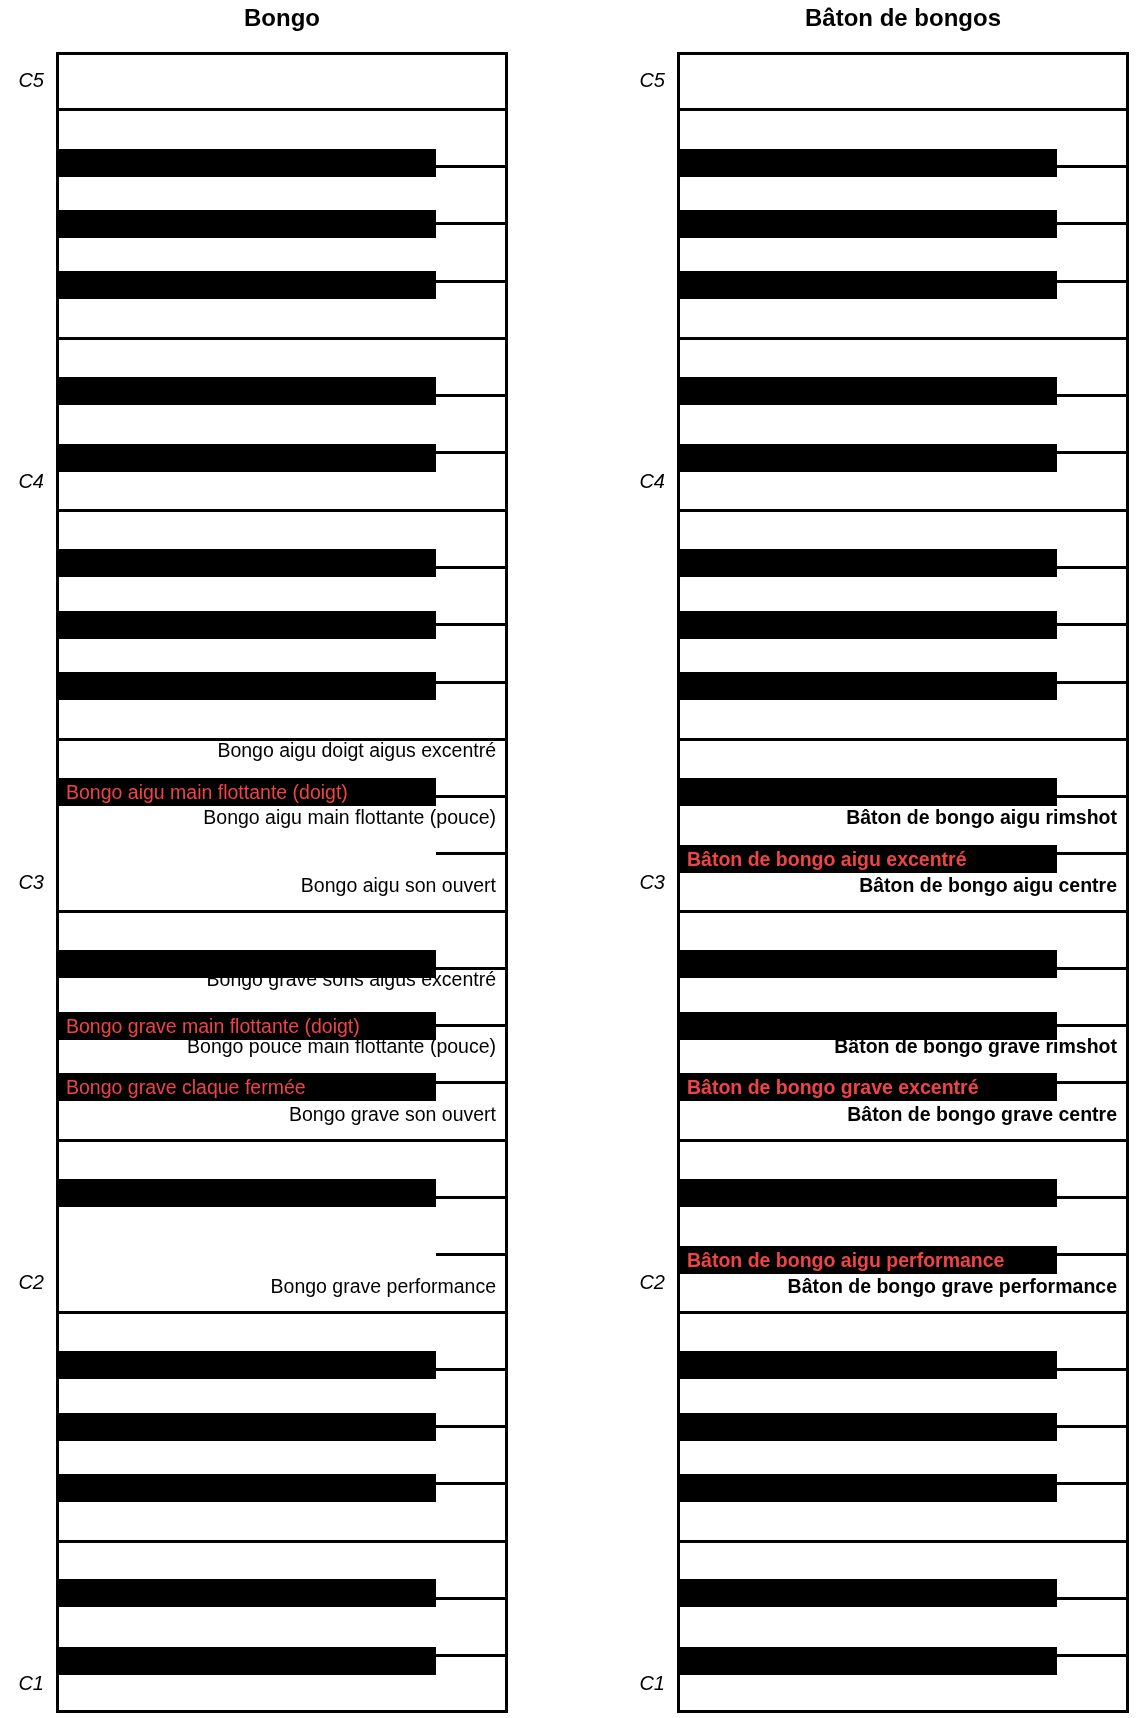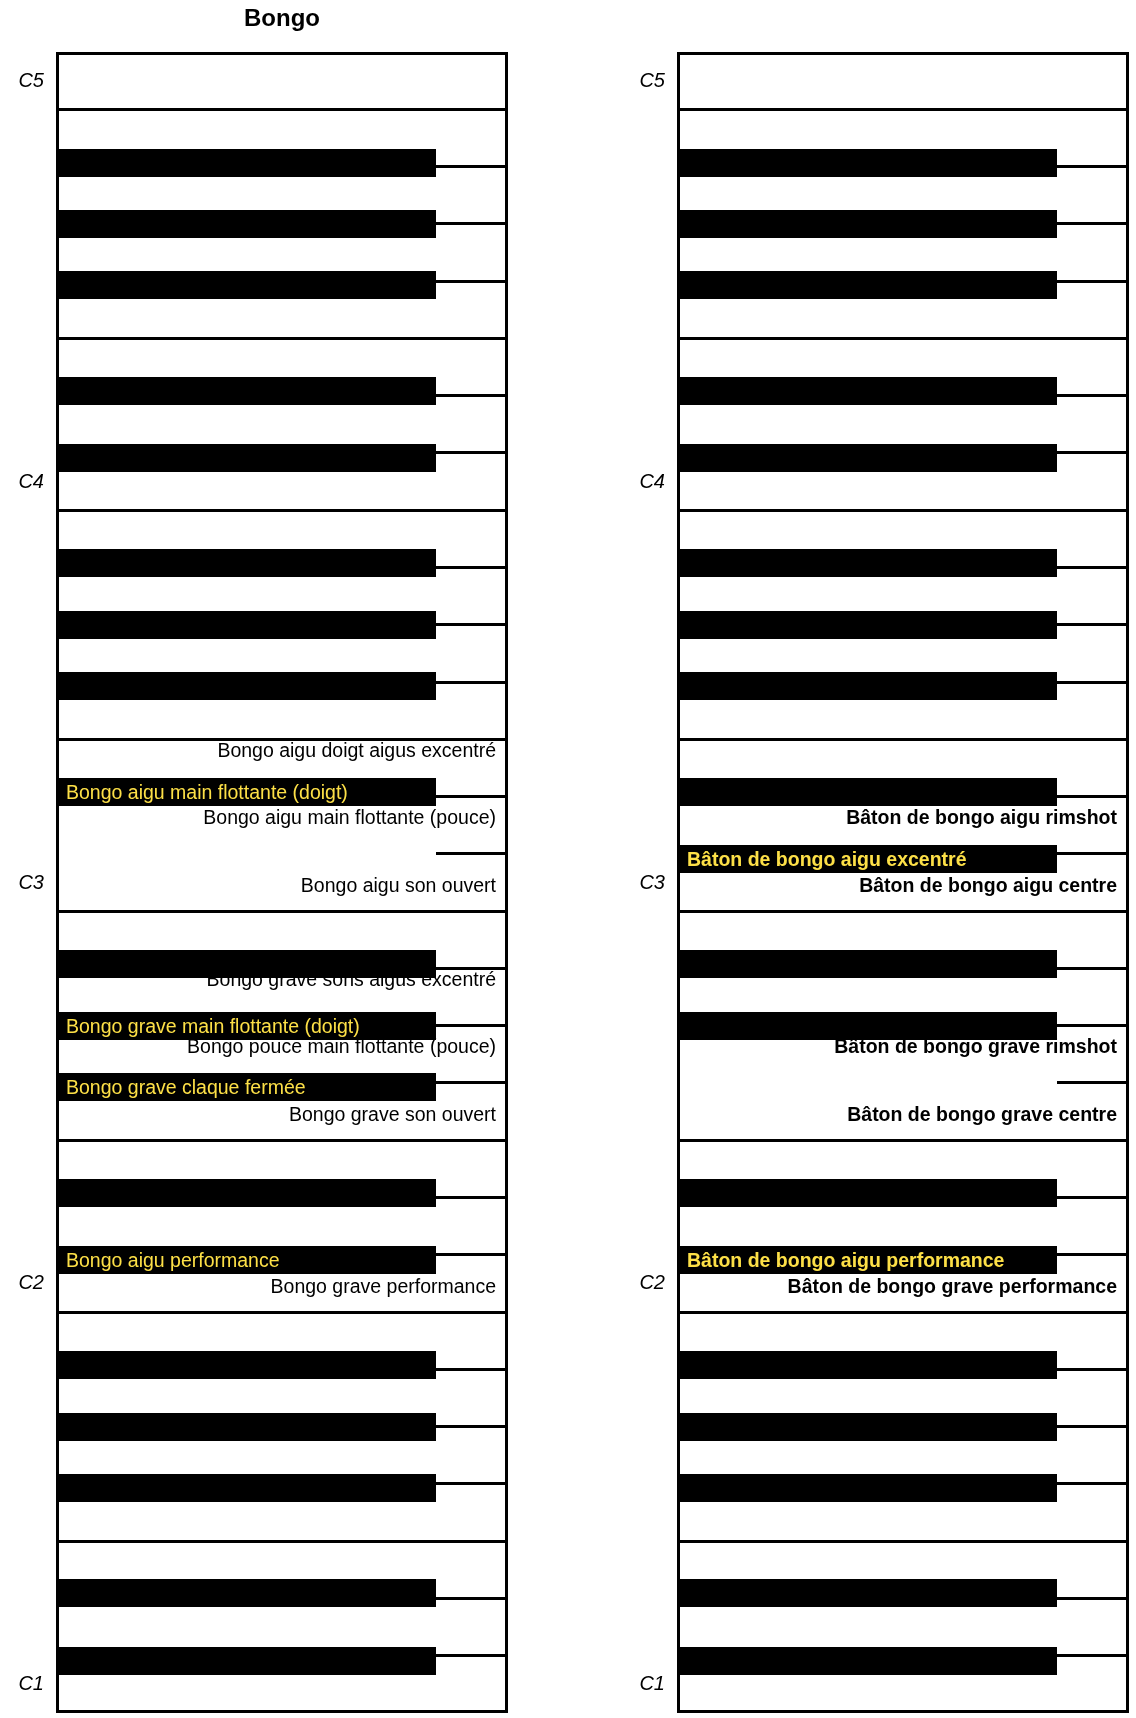--- a/index.html
+++ b/index.html
@@ -8,21 +8,21 @@
   .panel { position: absolute; top: 0; width: 560px; height: 1718px; }
   .panel-title { position: absolute; top: 4px; font-weight: bold; font-size: 24px;
                  text-align: center; white-space: nowrap; }
   .keyboard { position: absolute; top: 52px; height: 1661px; width: 452px;
               border: 3px solid #000; box-sizing: border-box; background: #fff; }
   .white-line { position: absolute; left: 0; right: 0; height: 3px; background: #000; }
   .black-key { position: absolute; left: 0; height: 28px; background: #000; }
   .label-white { position: absolute; right: 9px; font-size: 19.5px; line-height: 22px;
                  white-space: nowrap; color: #000; }
   .label-black { position: absolute; left: 7px; font-size: 19.5px; line-height: 28px;
-                 white-space: nowrap; color: #fde047; }
+                 white-space: nowrap; color: #ef4444; }
   .octave-label { position: absolute; font-style: italic; font-size: 20px; width: 40px;
                   text-align: right; white-space: nowrap; }
 </style>
 </head>
 <body>
 
 <div class="panel" style="left:0;">
   <div class="panel-title" style="left:56px;width:452px;">Bongo</div>
   <div class="keyboard" style="left:56px;">
       <div class="white-line" style="top: 52.7759px;"></div>
@@ -87,23 +87,20 @@
       <div style="position: absolute; left: 0px; right: 0px; top: 1371.62px; height: 57.2759px;"></div>
       <div style="position: absolute; left: 0px; right: 0px; top: 1428.9px; height: 57.2759px;"></div>
       <div style="position: absolute; left: 0px; right: 0px; top: 1486.17px; height: 57.2759px;"></div>
       <div style="position: absolute; left: 0px; right: 0px; top: 1543.45px; height: 57.2759px;"></div>
       <div style="position: absolute; left: 0px; right: 0px; top: 1600.72px; height: 57.2759px;"></div>
       <div class="black-key" style="top: 1591.72px; width: 377px;"></div>
       <div class="black-key" style="top: 1524.45px; width: 377px;"></div>
       <div class="black-key" style="top: 1418.9px; width: 377px;"></div>
       <div class="black-key" style="top: 1357.62px; width: 377px;"></div>
       <div class="black-key" style="top: 1296.34px; width: 377px;"></div>
-      <div class="black-key" style="top: 1190.79px; width: 377px;">
-        <span class="label-black">Bongo aigu performance</span>
-      </div>
       <div class="black-key" style="top: 1123.52px; width: 377px;"></div>
       <div class="black-key" style="top: 956.69px; width: 377px;">
         <span class="label-black">Bongo grave main flottante (doigt)</span>
       </div>
       <div class="black-key" style="top: 1017.97px; width: 377px;">
         <span class="label-black">Bongo grave claque fermée</span>
       </div>
       <div class="black-key" style="top: 895.414px; width: 377px;"></div>
       <div class="black-key" style="top: 722.586px; width: 377px;">
         <span class="label-black">Bongo aigu main flottante (doigt)</span>
@@ -113,20 +110,21 @@
       <div class="black-key" style="top: 494.483px; width: 377px;"></div>
       <div class="black-key" style="top: 388.931px; width: 377px;"></div>
       <div class="black-key" style="top: 321.655px; width: 377px;"></div>
       <div class="black-key" style="top: 216.103px; width: 377px;"></div>
       <div class="black-key" style="top: 154.828px; width: 377px;"></div>
       <div class="black-key" style="top: 93.5517px; width: 377px;"></div>
     </div>
 </div>
 
 <div class="panel" style="left:0;">
+  <div class="panel-title" style="left:677px;width:452px;">Bâton de bongos</div>
   <div class="keyboard" style="left:677px;font-weight:bold;">
       <div class="white-line" style="top: 52.7759px;"></div>
       <div class="white-line" style="top: 110.052px; left: 377px;"></div>
       <div class="white-line" style="top: 167.328px; left: 377px;"></div>
       <div class="white-line" style="top: 224.603px; left: 377px;"></div>
       <div class="white-line" style="top: 281.879px;"></div>
       <div class="white-line" style="top: 339.155px; left: 377px;"></div>
       <div class="white-line" style="top: 396.431px; left: 377px;"></div>
       <div class="white-line" style="top: 453.707px;"></div>
       <div class="white-line" style="top: 510.983px; left: 377px;"></div>
@@ -185,20 +183,23 @@
       <div style="position: absolute; left: 0px; right: 0px; top: 1600.72px; height: 57.2759px;"></div>
       <div class="black-key" style="top: 1591.72px; width: 377px;"></div>
       <div class="black-key" style="top: 1524.45px; width: 377px;"></div>
       <div class="black-key" style="top: 1418.9px; width: 377px;"></div>
       <div class="black-key" style="top: 1357.62px; width: 377px;"></div>
       <div class="black-key" style="top: 1296.34px; width: 377px;"></div>
       <div class="black-key" style="top: 1190.79px; width: 377px;">
         <span class="label-black">Bâton de bongo aigu performance</span>
       </div>
       <div class="black-key" style="top: 1123.52px; width: 377px;"></div>
+      <div class="black-key" style="top: 1017.97px; width: 377px;">
+        <span class="label-black">Bâton de bongo grave excentré</span>
+      </div>
       <div class="black-key" style="top: 956.69px; width: 377px;"></div>
       <div class="black-key" style="top: 895.414px; width: 377px;"></div>
       <div class="black-key" style="top: 789.862px; width: 377px;">
         <span class="label-black">Bâton de bongo aigu excentré</span>
       </div>
       <div class="black-key" style="top: 722.586px; width: 377px;"></div>
       <div class="black-key" style="top: 617.034px; width: 377px;"></div>
       <div class="black-key" style="top: 555.759px; width: 377px;"></div>
       <div class="black-key" style="top: 494.483px; width: 377px;"></div>
       <div class="black-key" style="top: 388.931px; width: 377px;"></div>

